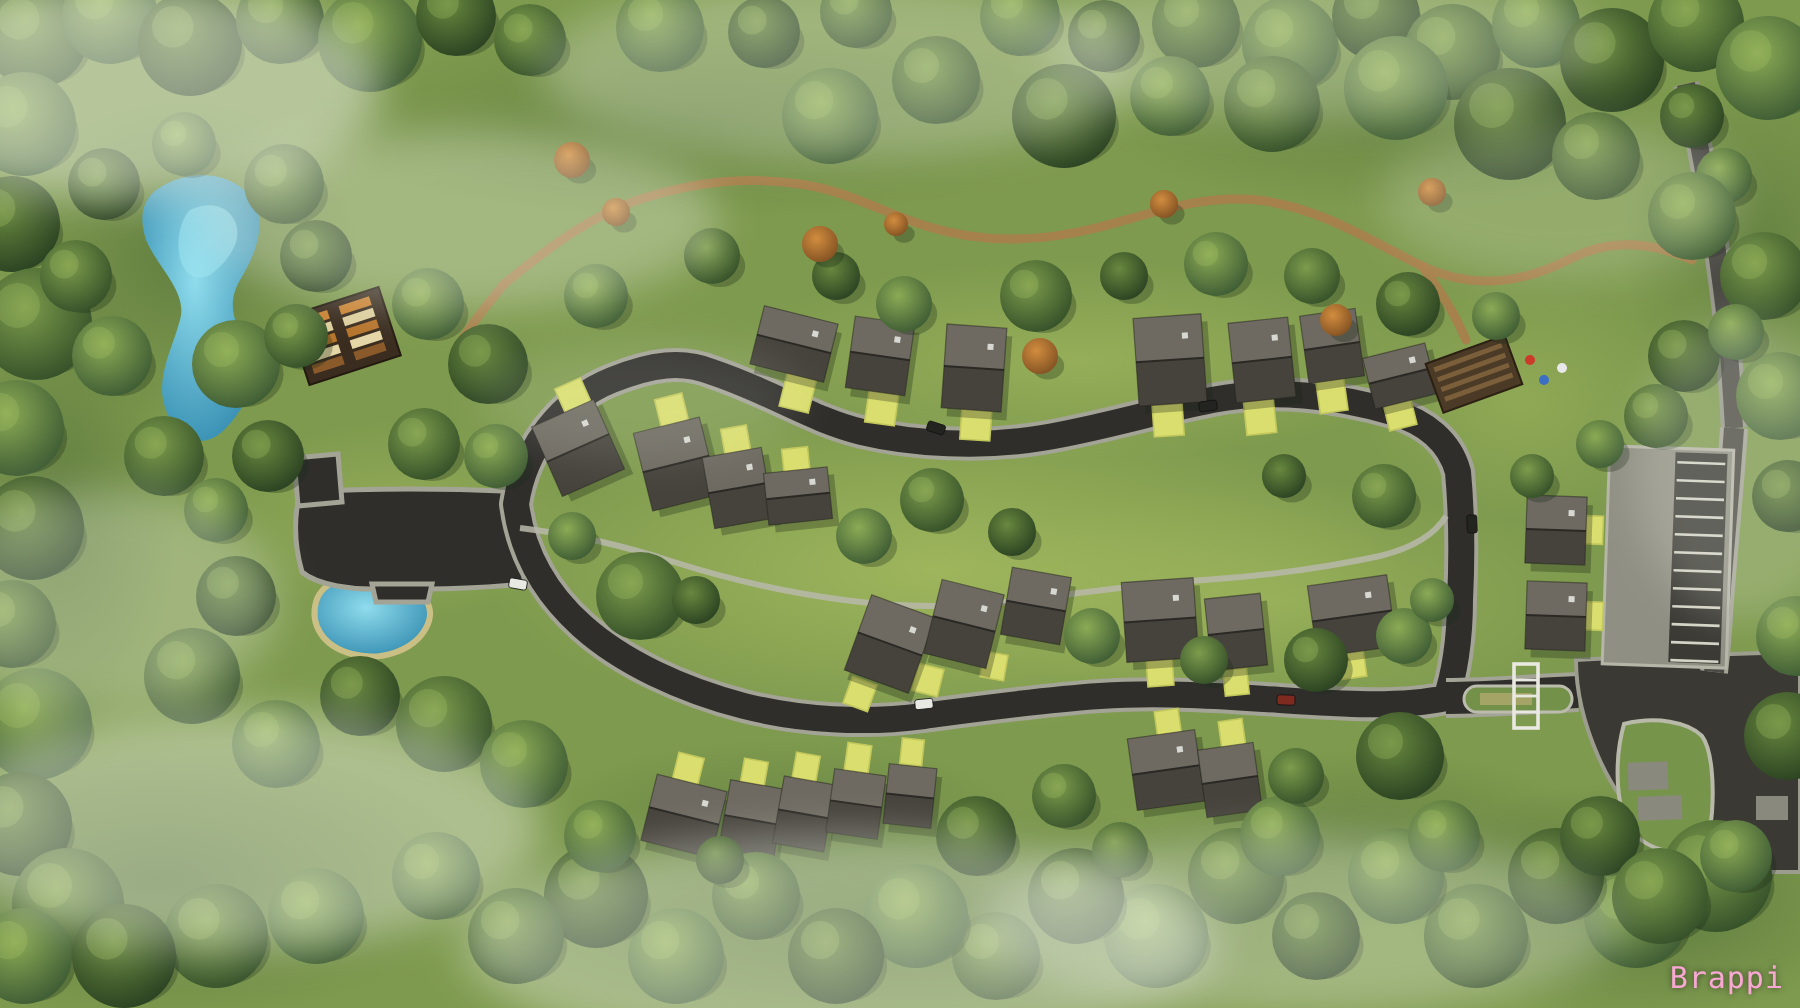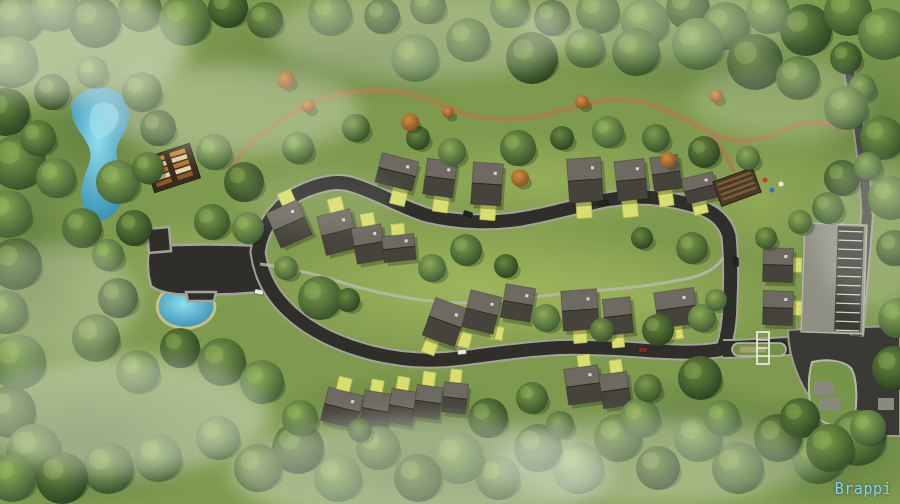--- a/index.html
+++ b/index.html
@@ -1,21 +1,21 @@
 <!DOCTYPE html>
 <html><head>
 <meta charset="utf-8">
 <style>
   html,body{margin:0;padding:0;background:#4a4a4a;}
   .stage{position:relative;width:900px;height:504px;overflow:hidden;
          font-family:"DejaVu Sans",sans-serif;}
   svg{display:block;}
   .watermark{position:absolute;right:8px;bottom:6px;
              font-family:"DejaVu Sans Mono",monospace;font-size:15px;
-             letter-spacing:.5px;color:#7dd3fc;
+             letter-spacing:.5px;color:#f9a8d4;
              text-shadow:0 0 3px rgba(0,0,0,.55);}
 </style>
 </head>
 <body>
 
 <div class="stage">
   <svg id="scene" width="900" height="504" viewBox="0 0 900 504">
     <defs>
       <radialGradient id="tg0" cx="40%" cy="35%" r="75%">
         <stop offset="0%" stop-color="#7d9c4c"></stop>

